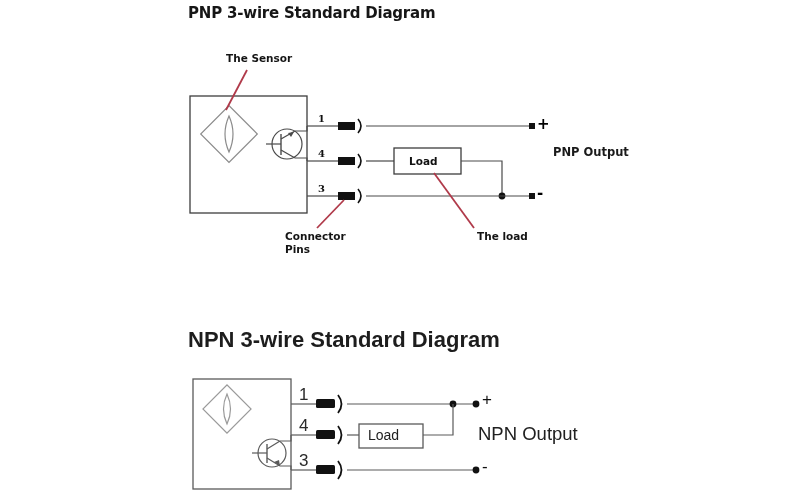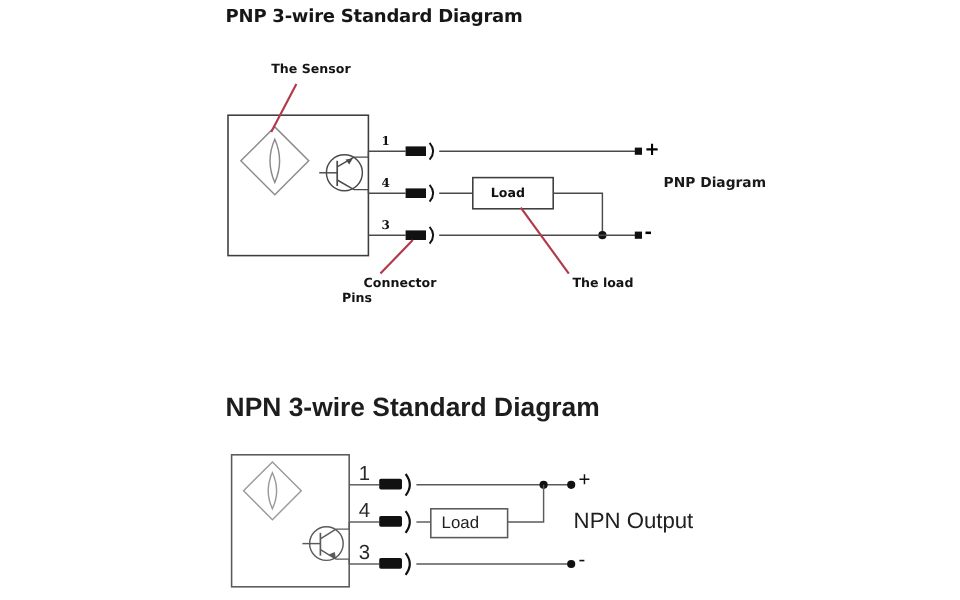--- a/index.html
+++ b/index.html
@@ -216,35 +216,35 @@
       <use href="#pin-glyph-npn" x="0" y="0" transform="translate(312,470)"></use>
       <line x1="343" y1="470" x2="472" y2="470" stroke="#5a5a5a" stroke-width="1.2"></line>
       <circle cx="472" cy="470" r="3.4" fill="#111111"></circle>
     </g>
   </svg>
 
   <div class="txt title-pnp">PNP 3-wire Standard Diagram</div>
 
   <div class="txt anno" style="left:222px; top:52px;">The Sensor</div>
 
-  <div class="txt anno" style="left:281px; top:230px;margin-left:18px;">Connector</div>
+  <div class="txt anno" style="left:281px; top:230px;">Connector</div>
   <div class="txt anno" style="left:281px; top:243px;">Pins</div>
 
   <div class="txt anno" style="left:473px; top:230px;">The load</div>
 
   <div class="txt pin-pnp" style="left:314px; top:113px;">1</div>
   <div class="txt pin-pnp" style="left:314px; top:148px;">4</div>
   <div class="txt pin-pnp" style="left:314px; top:183px;">3</div>
 
   <div class="txt loadlabel-pnp" style="left:405px; top:155px;">Load</div>
 
   <div class="txt sign-pnp" style="left:533px; top:116px;">+</div>
   <div class="txt sign-pnp" style="left:533px; top:185px;">-</div>
 
-  <div class="txt out-pnp">PNP Diagram</div>
+  <div class="txt out-pnp">PNP Output</div>
 
   <div class="txt title-npn">NPN 3-wire Standard Diagram</div>
 
   <div class="txt pin-npn" style="left:295px; top:385px;">1</div>
   <div class="txt pin-npn" style="left:295px; top:416px;">4</div>
   <div class="txt pin-npn" style="left:295px; top:451px;">3</div>
 
   <div class="txt loadlabel-npn" style="left:364px; top:427px;">Load</div>
 
   <div class="txt sign-npn" style="left:478px; top:390px;">+</div>

